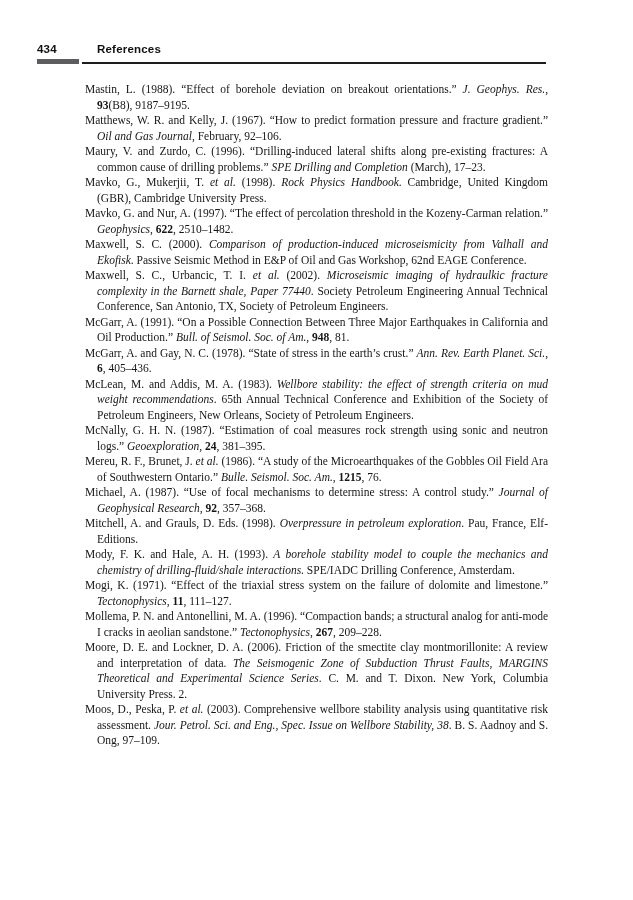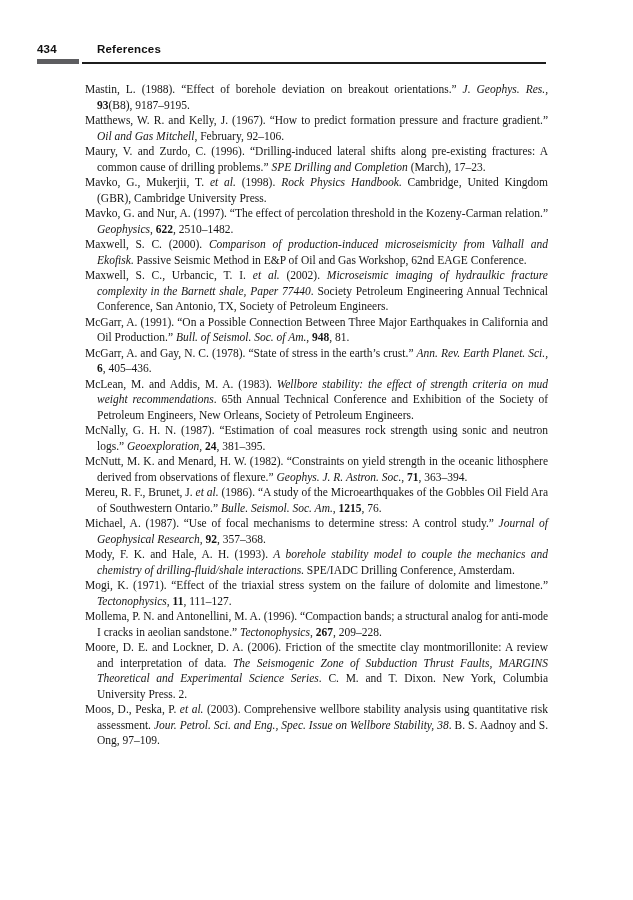--- a/index.html
+++ b/index.html
@@ -80,32 +80,32 @@
 <body>
 
 <div class="page">
   <div class="page-number">434</div>
   <div class="page-number-underline"></div>
   <div class="section-title">References</div>
   <div class="header-rule"></div>
 
   <div class="refs">
       <p class="ref"><span>Mastin, L. (1988). “Effect of borehole deviation on breakout orientations.” </span><i>J. Geophys. Res.</i><span>, </span><b>93</b><span>(B8), 9187–9195.</span></p>
-      <p class="ref"><span>Matthews, W. R. and Kelly, J. (1967). “How to predict formation pressure and fracture gradient.” </span><i>Oil and Gas Mitchell</i><span>, February, 92–106.</span></p>
+      <p class="ref"><span>Matthews, W. R. and Kelly, J. (1967). “How to predict formation pressure and fracture gradient.” </span><i>Oil and Gas Journal</i><span>, February, 92–106.</span></p>
       <p class="ref"><span>Maury, V. and Zurdo, C. (1996). “Drilling-induced lateral shifts along pre-existing fractures: A common cause of drilling problems.” </span><i>SPE Drilling and Completion</i><span> (March), 17–23.</span></p>
       <p class="ref"><span>Mavko, G., Mukerjii, T. </span><i>et al.</i><span> (1998). </span><i>Rock Physics Handbook</i><span>. Cambridge, United Kingdom (GBR), Cambridge University Press.</span></p>
       <p class="ref"><span>Mavko, G. and Nur, A. (1997). “The effect of percolation threshold in the Kozeny-Carman relation.” </span><i>Geophysics</i><span>, </span><b>622</b><span>, 2510–1482.</span></p>
       <p class="ref"><span>Maxwell, S. C. (2000). </span><i>Comparison of production-induced microseismicity from Valhall and Ekofisk</i><span>. Passive Seismic Method in E&amp;P of Oil and Gas Workshop, 62nd EAGE Conference.</span></p>
       <p class="ref"><span>Maxwell, S. C., Urbancic, T. I. </span><i>et al.</i><span> (2002). </span><i>Microseismic imaging of hydraulkic fracture complexity in the Barnett shale, Paper 77440</i><span>. Society Petroleum Engineering Annual Technical Conference, San Antonio, TX, Society of Petroleum Engineers.</span></p>
       <p class="ref"><span>McGarr, A. (1991). “On a Possible Connection Between Three Major Earthquakes in California and Oil Production.” </span><i>Bull. of Seismol. Soc. of Am.</i><span>, </span><b>948</b><span>, 81.</span></p>
       <p class="ref"><span>McGarr, A. and Gay, N. C. (1978). “State of stress in the earth’s crust.” </span><i>Ann. Rev. Earth Planet. Sci.</i><span>, </span><b>6</b><span>, 405–436.</span></p>
       <p class="ref"><span>McLean, M. and Addis, M. A. (1983). </span><i>Wellbore stability: the effect of strength criteria on mud weight recommendations</i><span>. 65th Annual Technical Conference and Exhibition of the Society of Petroleum Engineers, New Orleans, Society of Petroleum Engineers.</span></p>
       <p class="ref"><span>McNally, G. H. N. (1987). “Estimation of coal measures rock strength using sonic and neutron logs.” </span><i>Geoexploration</i><span>, </span><b>24</b><span>, 381–395.</span></p>
-      <p class="ref"><span>McNutt, M. K. and Menard, H. W. (1982). “Constraints on yield strength in the oceanic lithosphere derived from observations of flexure.” </span><i>Geophys. J. R. Astron. Soc.</i><span>, </span><b>71</b><span>, 363–394.</span></p>
       <p class="ref"><span>Mereu, R. F., Brunet, J. </span><i>et al.</i><span> (1986). “A study of the Microearthquakes of the Gobbles Oil Field Ara of Southwestern Ontario.” </span><i>Bulle. Seismol. Soc. Am.</i><span>, </span><b>1215</b><span>, 76.</span></p>
       <p class="ref"><span>Michael, A. (1987). “Use of focal mechanisms to determine stress: A control study.” </span><i>Journal of Geophysical Research</i><span>, </span><b>92</b><span>, 357–368.</span></p>
+      <p class="ref"><span>Mitchell, A. and Grauls, D. Eds. (1998). </span><i>Overpressure in petroleum exploration</i><span>. Pau, France, Elf-Editions.</span></p>
       <p class="ref"><span>Mody, F. K. and Hale, A. H. (1993). </span><i>A borehole stability model to couple the mechanics and chemistry of drilling-fluid/shale interactions</i><span>. SPE/IADC Drilling Conference, Amsterdam.</span></p>
       <p class="ref"><span>Mogi, K. (1971). “Effect of the triaxial stress system on the failure of dolomite and limestone.” </span><i>Tectonophysics</i><span>, </span><b>11</b><span>, 111–127.</span></p>
       <p class="ref"><span>Mollema, P. N. and Antonellini, M. A. (1996). “Compaction bands; a structural analog for anti-mode I cracks in aeolian sandstone.” </span><i>Tectonophysics</i><span>, </span><b>267</b><span>, 209–228.</span></p>
       <p class="ref"><span>Moore, D. E. and Lockner, D. A. (2006). Friction of the smectite clay montmorillonite: A review and interpretation of data. </span><i>The Seismogenic Zone of Subduction Thrust Faults, MARGINS Theoretical and Experimental Science Series</i><span>. C. M. and T. Dixon. New York, Columbia University Press. 2.</span></p>
       <p class="ref"><span>Moos, D., Peska, P. </span><i>et al.</i><span> (2003). Comprehensive wellbore stability analysis using quantitative risk assessment. </span><i>Jour. Petrol. Sci. and Eng., Spec. Issue on Wellbore Stability, 38</i><span>. B. S. Aadnoy and S. Ong, 97–109.</span></p>
     </div>
 </div>
 
 </body></html>

